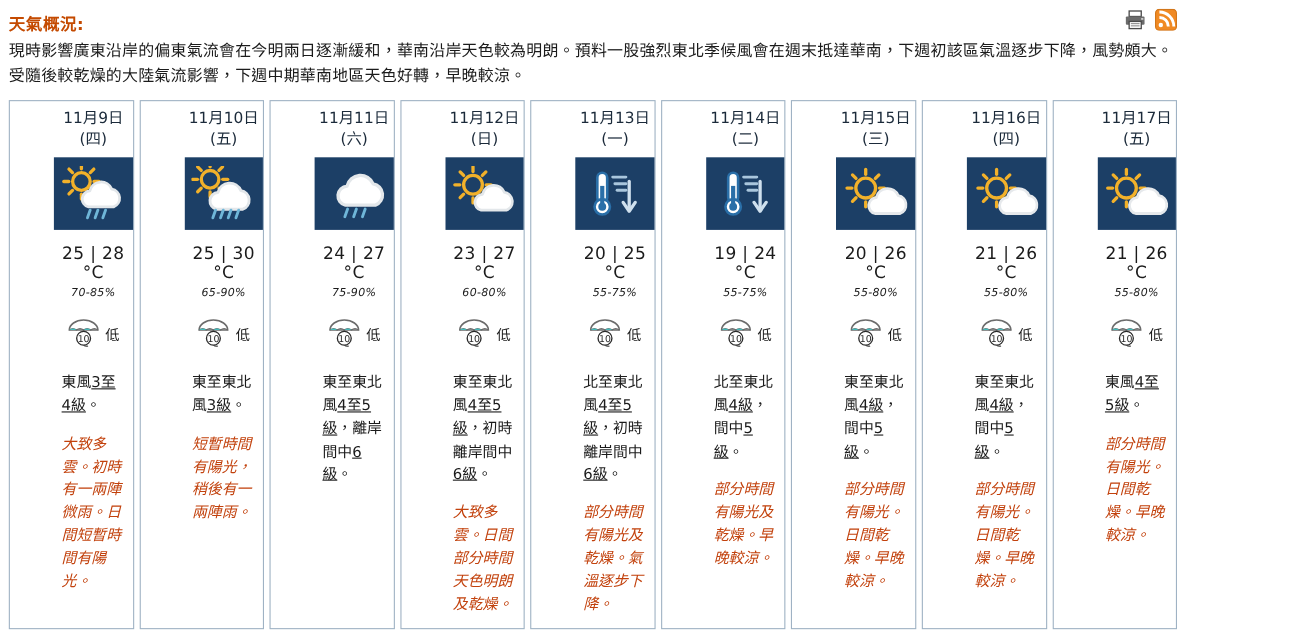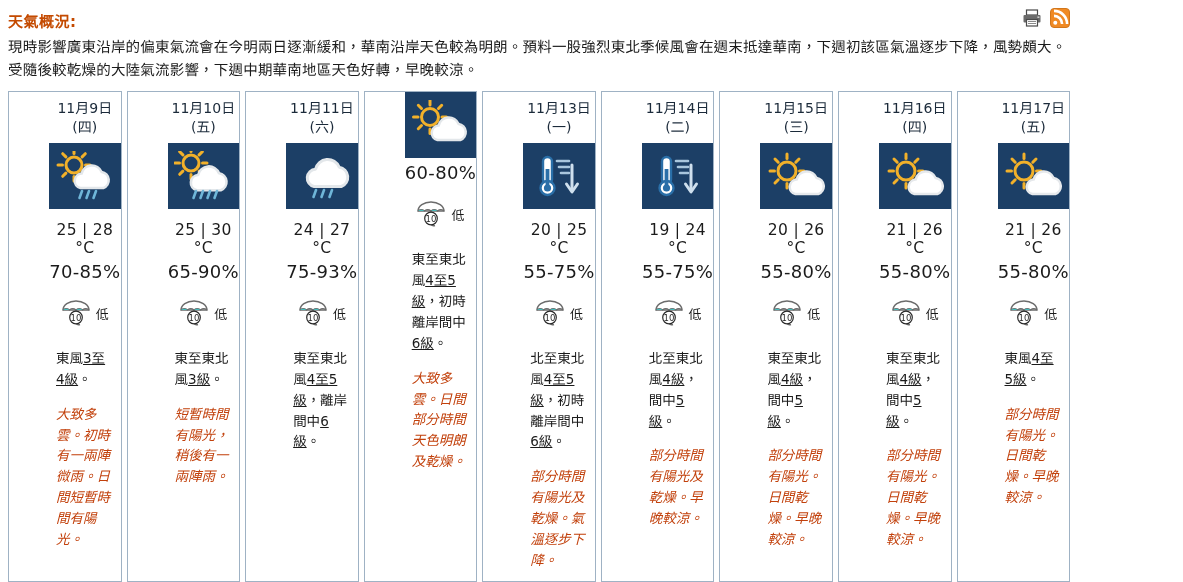--- a/index.html
+++ b/index.html
@@ -91,25 +91,26 @@
   }
   .temp {
     text-align: center;
     font-size: 15.5px;
     color: #1b1b1b;
     padding-top: 12px;
     letter-spacing: 0.3px;
   }
   .rh {
     text-align: center;
-    font-size: 18px;
+    font-size: 10px;
     color: #1b1b1b;
     padding-top: 4px;
     padding-bottom: 10px;
     letter-spacing: 0.3px;
+    font-style: italic;
   }
   .uv {
     display: flex;
     align-items: center;
     justify-content: center;
     gap: 5px;
     padding-bottom: 8px;
     min-height: 44px;
   }
   .uv-label {
@@ -268,55 +269,60 @@
     <g transform="translate(11,8) scale(1.25)">
       <path d="M8 22 a7 7 0 0 1 1.2 -13.8 a10 10 0 0 1 19 -1.6 a8 8 0 0 1 1.6 15.4 z" fill="#ffffff" stroke="#e3e7ea" stroke-width="2.4" stroke-linejoin="round"></path>
     </g>
         <line x1="23" y1="39" x2="20.5" y2="46" stroke="#6fb6d8" stroke-width="2.6" stroke-linecap="round"></line>
               <line x1="31" y1="39" x2="28.5" y2="46" stroke="#6fb6d8" stroke-width="2.6" stroke-linecap="round"></line>
               <line x1="39" y1="39" x2="36.5" y2="46" stroke="#6fb6d8" stroke-width="2.6" stroke-linecap="round"></line>
             </svg>
           </span>
     </div>
     <div class="temp">24 | 27 °C</div>
-    <div class="rh">75-93%</div>
+    <div class="rh">75-90%</div>
     <div class="uv">
       <span><svg width="30" height="34" viewBox="0 0 30 34">
     <path d="M2 15 a13 9 0 0 1 26 0 z" fill="#ffffff" stroke="#6b6b6b" stroke-width="1.4"></path>
     <path d="M2 15 a6.5 9 0 0 1 6.5 0 a6.5 9 0 0 1 6.5 0 a6.5 9 0 0 1 6.5 0 a6.5 9 0 0 1 6.5 0" fill="none" stroke="#6b6b6b" stroke-width="1.2"></path>
     <path d="M2 15 a6.5 9 0 0 1 6.5 0 z" fill="#3ec6c6" opacity="0.85"></path>
     <path d="M15 15 a6.5 9 0 0 1 6.5 0 z" fill="#3ec6c6" opacity="0.85"></path>
     <line x1="15" y1="15" x2="15" y2="28" stroke="#6b6b6b" stroke-width="1.4"></line>
     <path d="M15 28 a3.2 3.2 0 0 0 4 1.5" fill="none" stroke="#6b6b6b" stroke-width="1.4"></path>
     <circle cx="15" cy="22.5" r="6.3" fill="#ffffff" stroke="#2a2a2a" stroke-width="1.2"></circle>
     <text x="15" y="26" text-anchor="middle" font-size="8.5" font-family="DejaVu Sans, sans-serif" fill="#2a2a2a">10</text>
   </svg></span>
       <span class="uv-label">低</span>
     </div>
     <div class="wind">東至東北風<span class="link-seg">4至5級</span>，離岸間中<span class="link-seg">6級</span>。</div>
   </div>
       <div class="day">
+    <div class="day-date">
+      <span>11月12日</span>
+      <span class="d2">(日)</span>
+    </div>
     <div class="icon-band">
       <span>
             <svg class="wx-svg" width="58" height="50" viewBox="0 0 58 50">
     <circle cx="19" cy="17" r="8.5" fill="none" stroke="#f2b12a" stroke-width="3"></circle>
     <line x1="31.0" y1="17.0" x2="35.5" y2="17.0" stroke="#f2b12a" stroke-width="3" stroke-linecap="round"></line>
               <line x1="27.5" y1="25.5" x2="30.7" y2="28.7" stroke="#f2b12a" stroke-width="3" stroke-linecap="round"></line>
               <line x1="19.0" y1="29.0" x2="19.0" y2="33.5" stroke="#f2b12a" stroke-width="3" stroke-linecap="round"></line>
               <line x1="10.5" y1="25.5" x2="7.3" y2="28.7" stroke="#f2b12a" stroke-width="3" stroke-linecap="round"></line>
               <line x1="7.0" y1="17.0" x2="2.5" y2="17.0" stroke="#f2b12a" stroke-width="3" stroke-linecap="round"></line>
               <line x1="10.5" y1="8.5" x2="7.3" y2="5.3" stroke="#f2b12a" stroke-width="3" stroke-linecap="round"></line>
               <line x1="19.0" y1="5.0" x2="19.0" y2="0.5" stroke="#f2b12a" stroke-width="3" stroke-linecap="round"></line>
               <line x1="27.5" y1="8.5" x2="30.7" y2="5.3" stroke="#f2b12a" stroke-width="3" stroke-linecap="round"></line>
     <g transform="translate(18,17) scale(1.05)">
       <path d="M8 22 a7 7 0 0 1 1.2 -13.8 a10 10 0 0 1 19 -1.6 a8 8 0 0 1 1.6 15.4 z" fill="#ffffff" stroke="#e3e7ea" stroke-width="2.4" stroke-linejoin="round"></path>
     </g>
             </svg>
           </span>
     </div>
+    <div class="temp">23 | 27 °C</div>
     <div class="rh">60-80%</div>
     <div class="uv">
       <span><svg width="30" height="34" viewBox="0 0 30 34">
     <path d="M2 15 a13 9 0 0 1 26 0 z" fill="#ffffff" stroke="#6b6b6b" stroke-width="1.4"></path>
     <path d="M2 15 a6.5 9 0 0 1 6.5 0 a6.5 9 0 0 1 6.5 0 a6.5 9 0 0 1 6.5 0 a6.5 9 0 0 1 6.5 0" fill="none" stroke="#6b6b6b" stroke-width="1.2"></path>
     <path d="M2 15 a6.5 9 0 0 1 6.5 0 z" fill="#3ec6c6" opacity="0.85"></path>
     <path d="M15 15 a6.5 9 0 0 1 6.5 0 z" fill="#3ec6c6" opacity="0.85"></path>
     <line x1="15" y1="15" x2="15" y2="28" stroke="#6b6b6b" stroke-width="1.4"></line>
     <path d="M15 28 a3.2 3.2 0 0 0 4 1.5" fill="none" stroke="#6b6b6b" stroke-width="1.4"></path>
     <circle cx="15" cy="22.5" r="6.3" fill="#ffffff" stroke="#2a2a2a" stroke-width="1.2"></circle>

